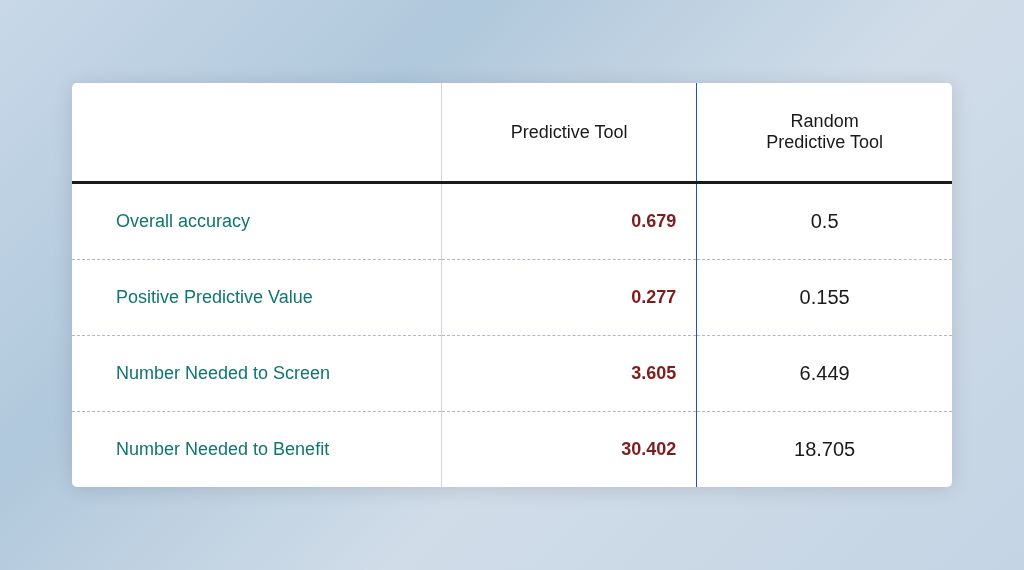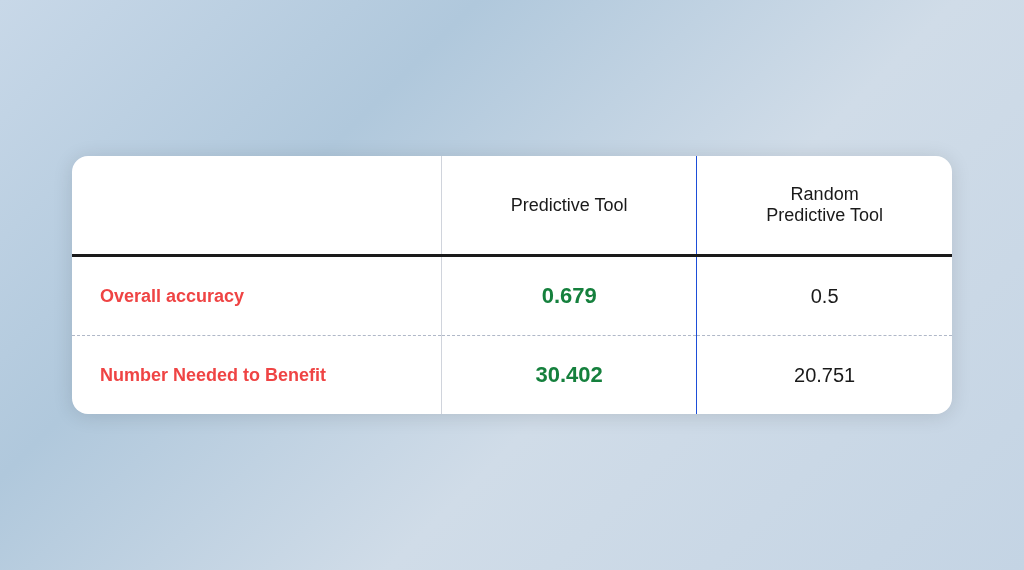--- a/index.html
+++ b/index.html
@@ -14,21 +14,21 @@
       overflow: hidden;
       font-family: -apple-system, BlinkMacSystemFont, 'Segoe UI', Arial, sans-serif;
       background: linear-gradient(135deg, #c8d8e8 0%, #b0c8dc 30%, #d0dce8 60%, #c4d4e4 100%);
       display: flex;
       align-items: center;
       justify-content: center;
     }
 
     .table-container {
       background: white;
-      border-radius: 16px;
+      border-radius: 5px;
       width: 880px;
       overflow: hidden;
       box-shadow: 0 2px 20px rgba(0,0,0,0.12);
     }
 
     table {
       width: 100%;
       border-collapse: collapse;
     }
 
@@ -68,29 +68,29 @@
     td {
       padding: 26px 20px;
       font-size: 18px;
       color: #1a1a1a;
       text-align: center;
     }
 
     td.row-label {
       text-align: left;
       font-size: 18px;
-      color: #ef4444;
-      padding-left: 28px;
-      font-weight: bold;
+      color: #0f766e;
+      padding-left: 44px;
     }
 
     td.predictive-value {
-      color: #15803d;
+      color: #7f1d1d;
       font-weight: 700;
-      font-size: 22px;
+      font-size: 18px;
+      text-align: right;
     }
 
     td.random-value {
       color: #1a1a1a;
       font-size: 20px;
       margin-top: 8px;
     }
 
     .col-divider-left {
       border-left: 1px solid #d0d4dc;
@@ -115,19 +115,29 @@
         </th>
       </tr>
     </thead>
     <tbody id="table-body">
     <tr>
           <td class="row-label">Overall accuracy</td>
           <td class="predictive-value col-divider-left">0.679</td>
           <td class="random-value col-divider-right">0.5</td>
         </tr>
         <tr>
+          <td class="row-label">Positive Predictive Value</td>
+          <td class="predictive-value col-divider-left">0.277</td>
+          <td class="random-value col-divider-right">0.155</td>
+        </tr>
+        <tr>
+          <td class="row-label">Number Needed to Screen</td>
+          <td class="predictive-value col-divider-left">3.605</td>
+          <td class="random-value col-divider-right">6.449</td>
+        </tr>
+        <tr>
           <td class="row-label">Number Needed to Benefit</td>
           <td class="predictive-value col-divider-left">30.402</td>
-          <td class="random-value col-divider-right">20.751</td>
+          <td class="random-value col-divider-right">18.705</td>
         </tr>
       </tbody>
   </table>
 </div>
 
 </body></html>

